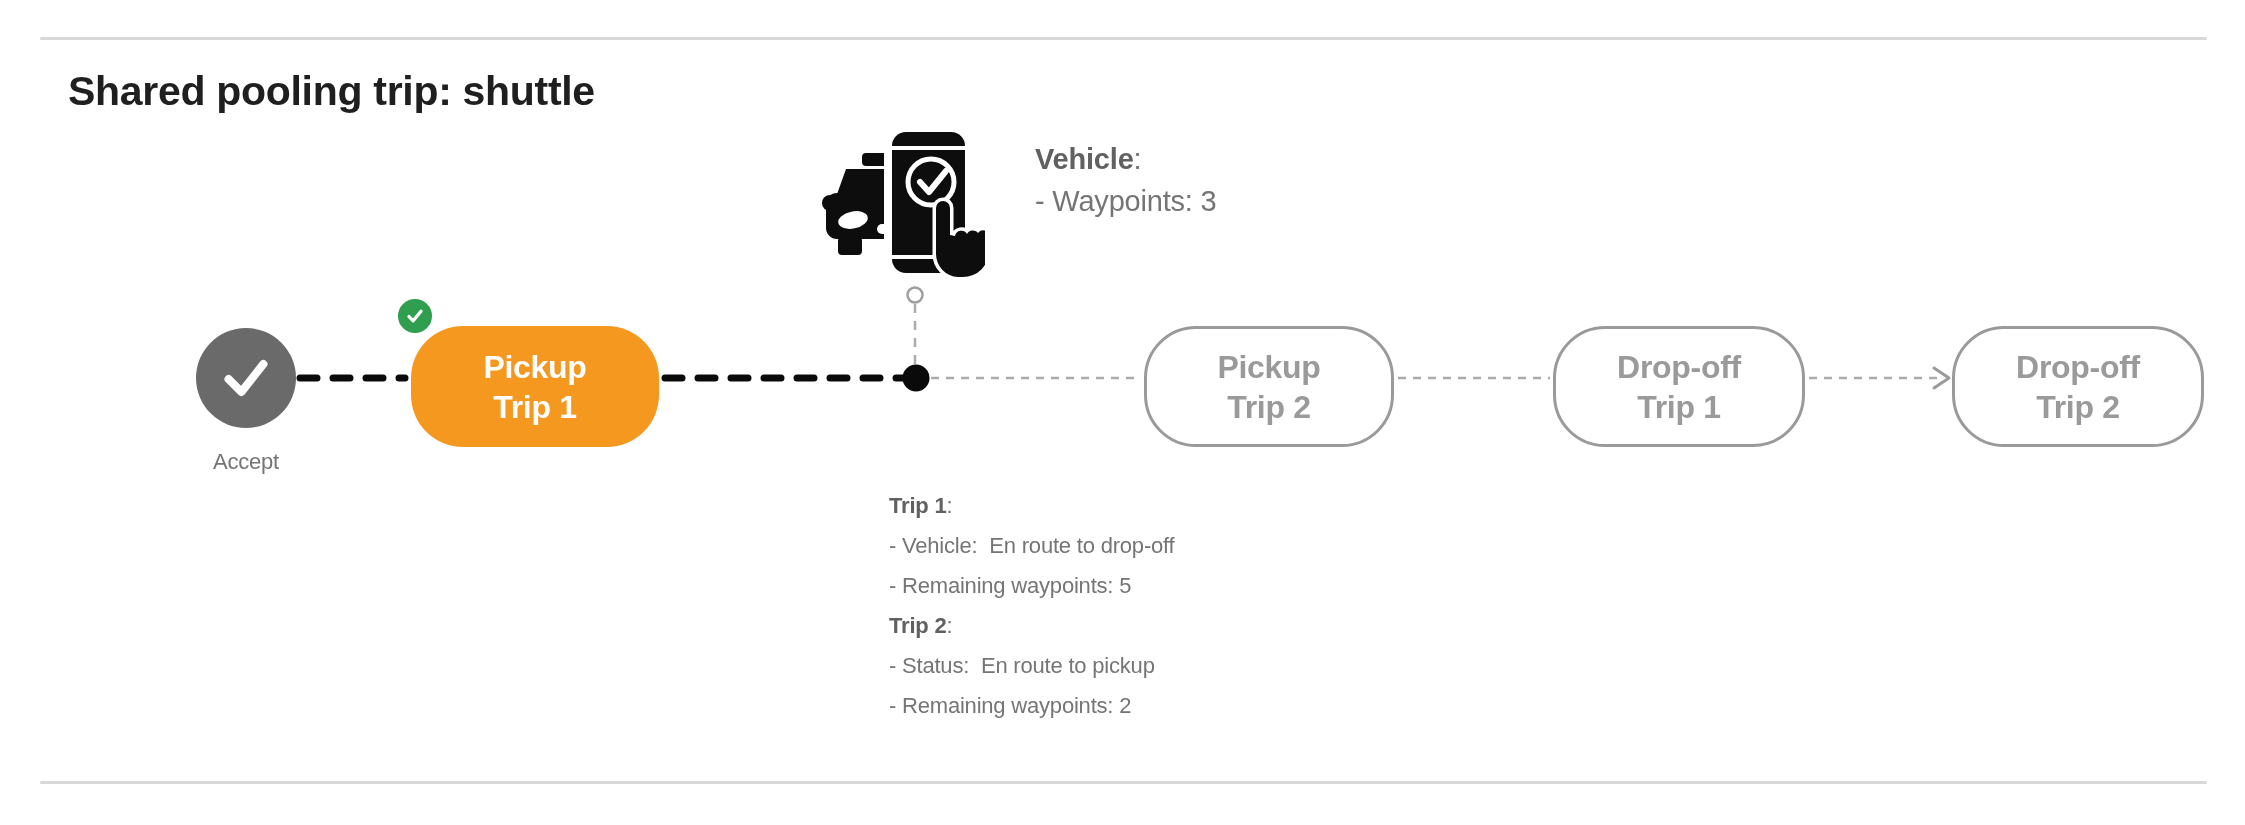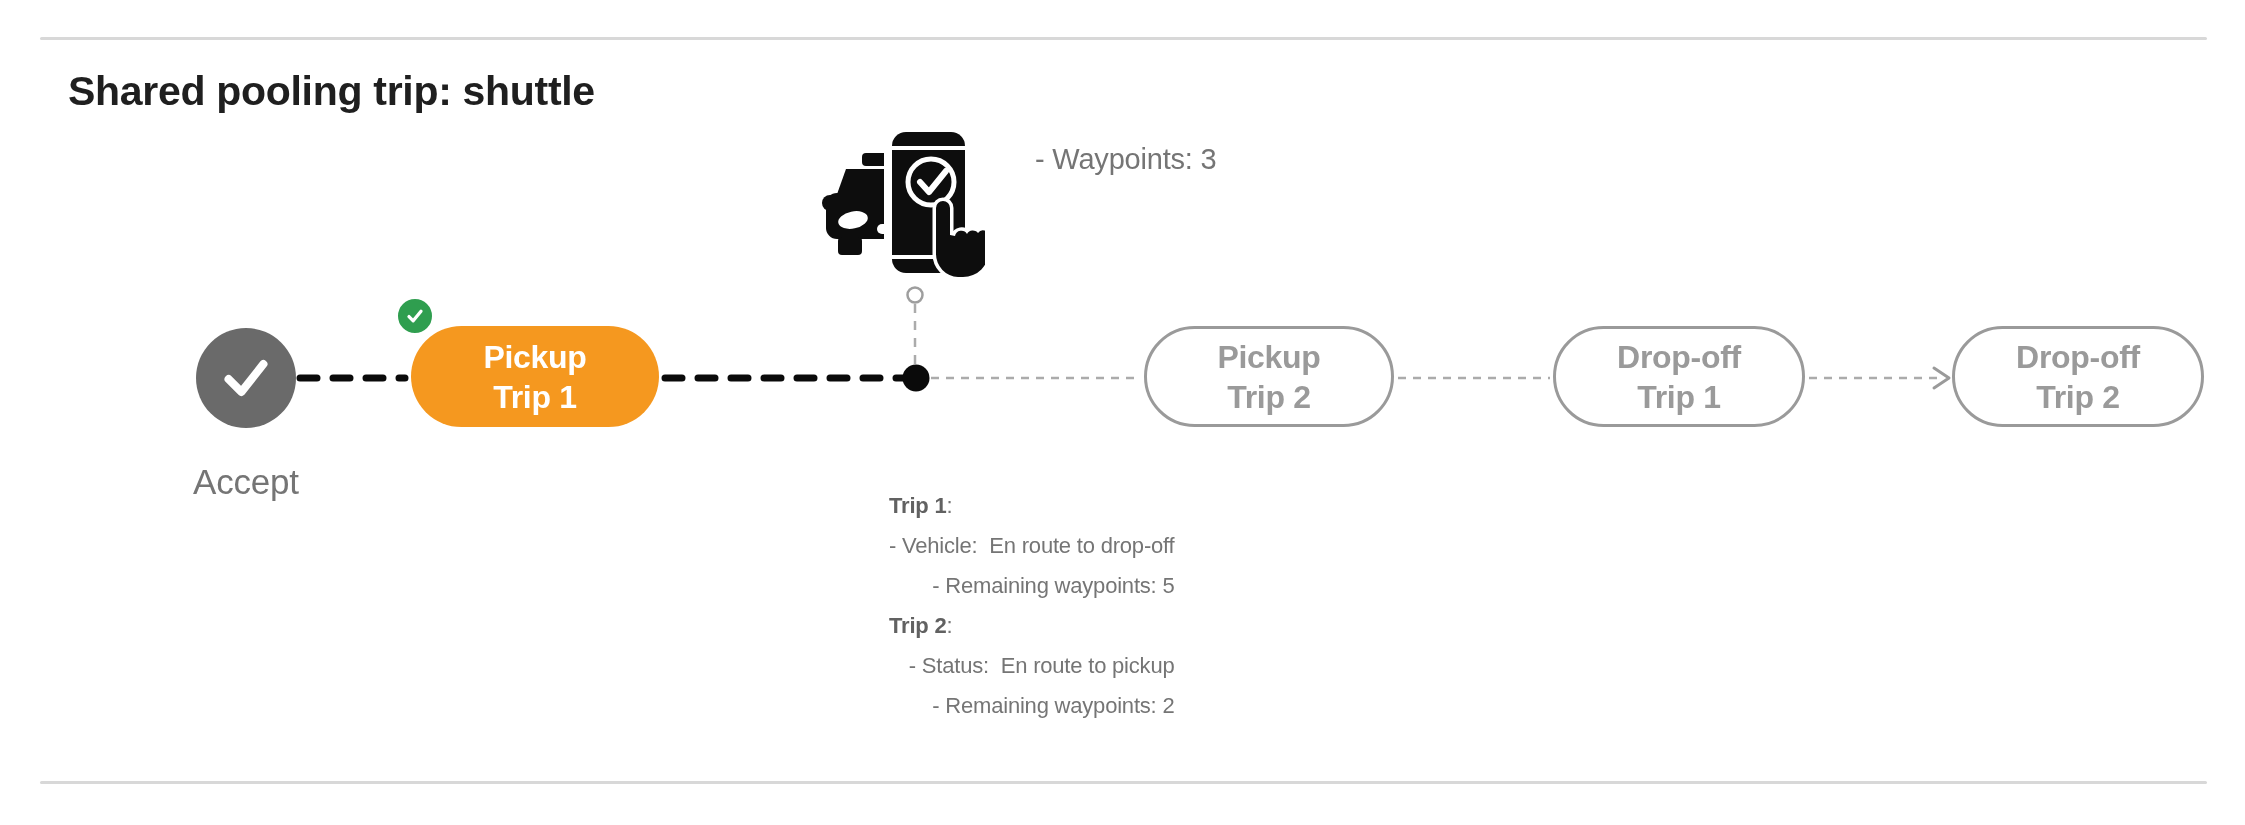--- a/index.html
+++ b/index.html
@@ -15,25 +15,25 @@
     font-size:41px;font-weight:bold;color:#1f1f1f;letter-spacing:-0.3px;
   }
   .connectors{position:absolute;left:0;top:0;pointer-events:none;}
 
   .start-node{
     position:absolute;left:196px;top:328px;width:100px;height:100px;border-radius:50%;
     background:#6a6a6a;display:flex;align-items:center;justify-content:center;
   }
   .start-label{
     position:absolute;left:116px;top:442px;width:260px;text-align:center;
-    font-size:35px;line-height:40px;color:#757575;letter-spacing:-0.2px;margin-top:20px;
+    font-size:22px;line-height:40px;color:#757575;letter-spacing:-0.2px;
   }
 
   .pill{
-    position:absolute;top:326px;height:101px;border-radius:52px;box-sizing:border-box;
+    position:absolute;top:326px;height:121px;border-radius:52px;box-sizing:border-box;
     display:flex;flex-direction:column;align-items:center;justify-content:center;
     font-size:32px;font-weight:bold;line-height:40px;text-align:right;letter-spacing:-0.3px;
   }
   .pill-active{left:411px;width:248px;background:#f5981f;color:#ffffff;}
   .pill-pending{background:#ffffff;border:3.5px solid #9a9a9a;color:#9a9a9a;}
   .pill-p2{left:1144px;width:250px;}
   .pill-p3{left:1553px;width:252px;}
   .pill-p4{left:1952px;width:252px;}
 
   .badge{
@@ -46,21 +46,21 @@
 
   .vehicle-info{
     position:absolute;left:1035px;top:138px;
     font-size:29px;line-height:42px;color:#757575;letter-spacing:-0.2px;
   }
   .trip-info{
     position:absolute;left:889px;top:486px;
     font-size:22px;line-height:40px;color:#757575;letter-spacing:-0.2px;
   }
   .info-heading{font-weight:bold;color:#616161;}
-  .pre{white-space:pre-wrap;text-align:right;}
+  .pre{white-space:pre-wrap;}
 </style>
 </head>
 <body>
 
 <div class="canvas">
 
   <div class="rule rule-top"></div>
   <div class="rule rule-bottom"></div>
 
   <h1 class="title">Shared pooling trip: shuttle</h1>
@@ -141,20 +141,21 @@
     <path d="M100,57 l9,10 l17,-21" fill="none" stroke="#ffffff" stroke-width="6" stroke-linecap="round" stroke-linejoin="round"></path>
 
     <path d="M116,129 v-46 a7,7 0 0 1 14,0 v27 l5,1
              a6.5,6.5 0 0 1 12,-2
              a6.5,6.5 0 0 1 11,-1
              a6,6 0 0 1 11,3
              v15 a26,26 0 0 1 -26,26 h-5 a23,23 0 0 1 -22,-23 z" fill="#0d0d0d" stroke="#ffffff" stroke-width="7" paint-order="stroke" stroke-linejoin="round"></path>
   </svg>
 
   <div class="vehicle-info">
+    <div><span class="info-heading">Vehicle</span><span>:</span></div>
     <div class="pre">- Waypoints: 3</div>
   </div>
 
   <div class="trip-info">
     <div><span class="info-heading">Trip 1</span><span>:</span></div>
     <div class="pre">- Vehicle:  En route to drop-off</div>
     <div class="pre">- Remaining waypoints: 5</div>
     <div><span class="info-heading">Trip 2</span><span>:</span></div>
     <div class="pre">- Status:  En route to pickup</div>
     <div class="pre">- Remaining waypoints: 2</div>

